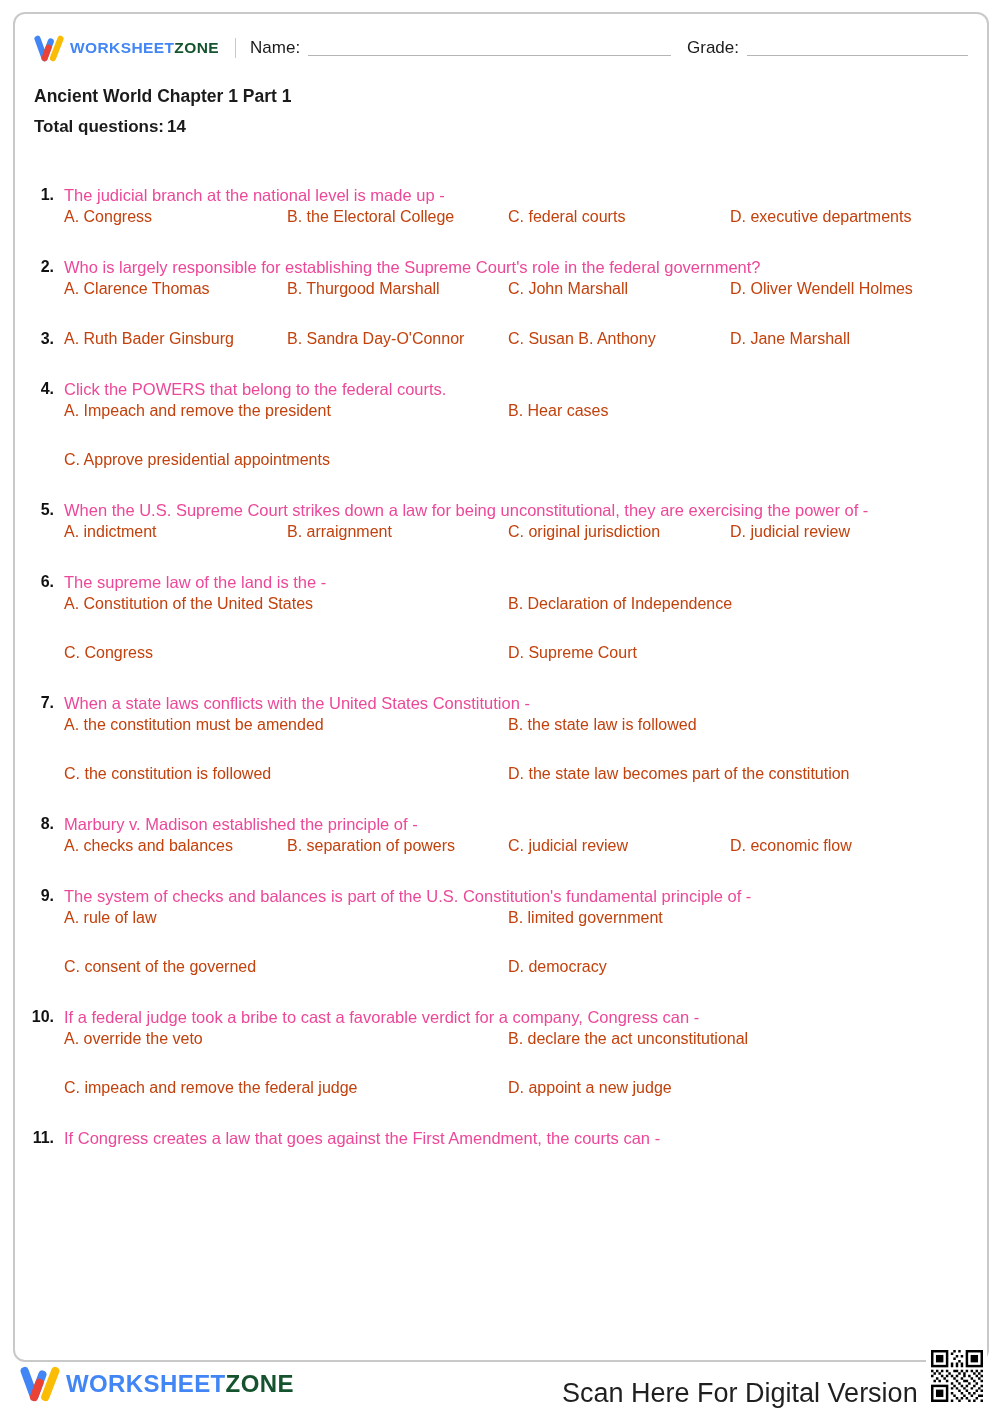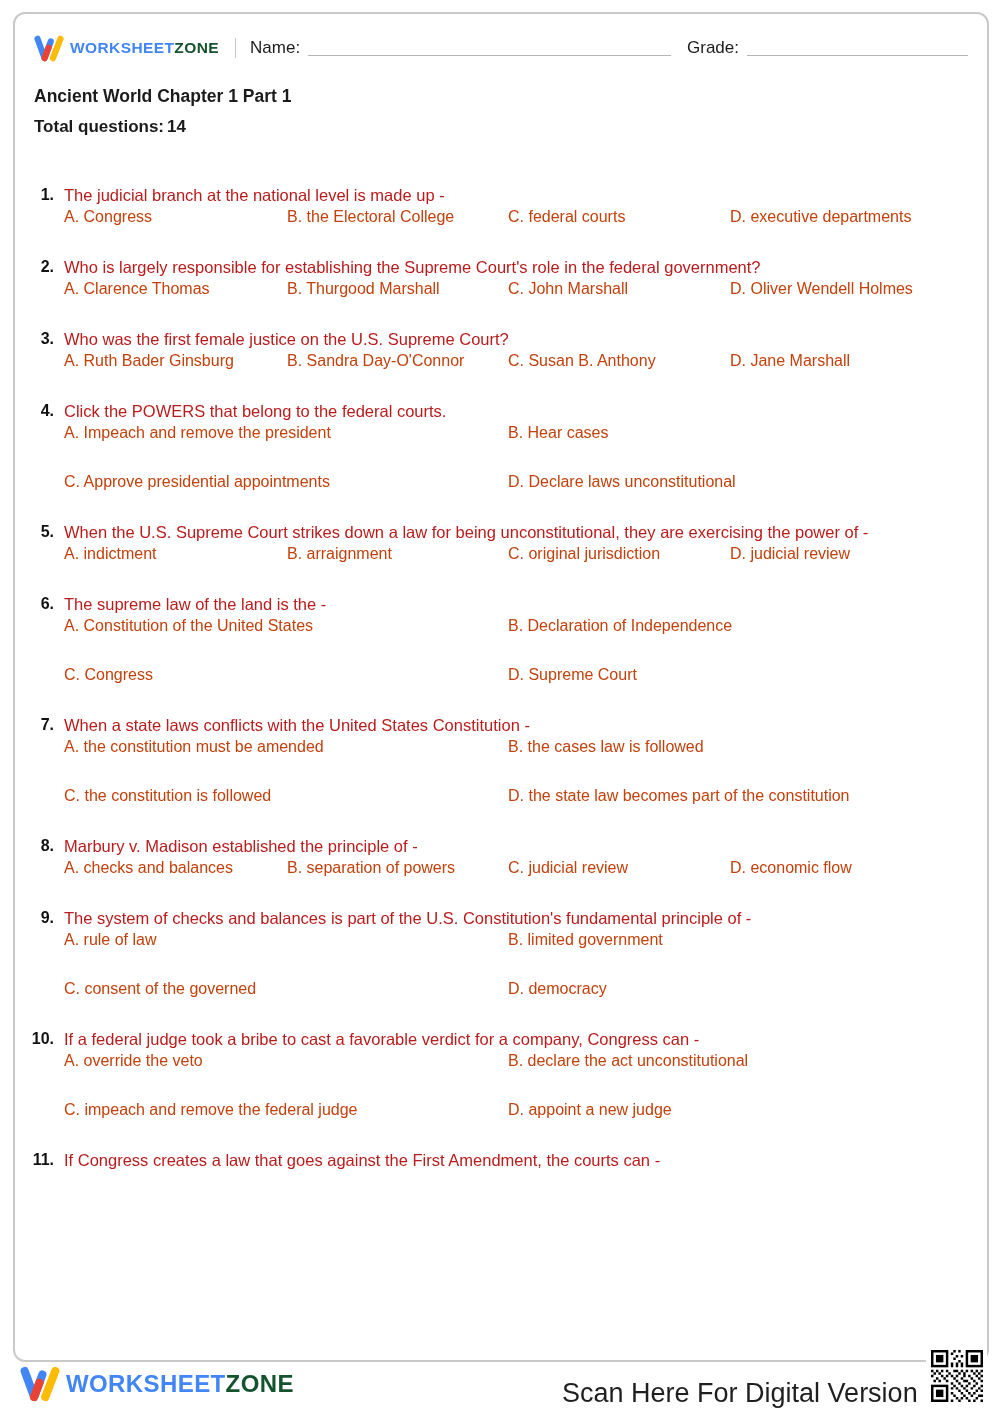--- a/index.html
+++ b/index.html
@@ -29,21 +29,21 @@
   .ws-title { font-weight:bold; font-size:17.5px; color:#1b1b1b; line-height:20px; }
   .total-line { margin-top:11px; font-weight:bold; font-size:17px; color:#1b1b1b; line-height:20px; }
   .total-value { margin-left:3px; }
 
   
   .questions { margin:47px 19px 0 9px; }
   .question { position:relative; }
   .question + .question { margin-top:28px; }
   .q-num { position:absolute; left:0; top:0; width:30px; text-align:right;
            font-weight:bold; font-size:16px; line-height:22px; color:#111; }
-  .q-text { display:block; margin-left:40px; font-size:16.5px; line-height:22px; color:#b91c1c; }
+  .q-text { display:block; margin-left:40px; font-size:16.5px; line-height:22px; color:#ec4899; }
   .opts { margin-left:40px; display:grid; font-size:16px; line-height:22px; color:#c2410c; }
   .opts-4 { grid-template-columns:223px 221px 222px 1fr; }
   .opts-2 { grid-template-columns:444px 1fr; row-gap:27px; }
   .opt { white-space:nowrap; }
 
   
   .footer-brand { position:absolute; left:20px; top:1366px; display:flex; align-items:center; }
   .footer-brand .brand-text-lg { font-weight:bold; font-size:24px; letter-spacing:.4px; margin-left:6px; white-space:nowrap; }
   .scan-text { position:absolute; left:562px; top:1378px; font-size:27px; line-height:30px; color:#1f1f1f; white-space:nowrap; }
   .qr-box { position:absolute; left:926px; top:1342px; width:61px; height:68px; background:#fff;
@@ -96,37 +96,35 @@
       <div class="opts opts-4">
         <span class="opt">A. Clarence Thomas</span>
         <span class="opt">B. Thurgood Marshall</span>
         <span class="opt">C. John Marshall</span>
         <span class="opt">D. Oliver Wendell Holmes</span>
       </div>
     </div>
 
     <div class="question">
       <span class="q-num">3.</span>
-      <span class="q-text">Who was the first female justice on the U.S. Supreme Court?</span>
       <div class="opts opts-4">
         <span class="opt">A. Ruth Bader Ginsburg</span>
         <span class="opt">B. Sandra Day-O'Connor</span>
         <span class="opt">C. Susan B. Anthony</span>
         <span class="opt">D. Jane Marshall</span>
       </div>
     </div>
 
     <div class="question">
       <span class="q-num">4.</span>
       <span class="q-text">Click the POWERS that belong to the federal courts.</span>
       <div class="opts opts-2">
         <span class="opt">A. Impeach and remove the president</span>
         <span class="opt">B. Hear cases</span>
         <span class="opt">C. Approve presidential appointments</span>
-        <span class="opt">D. Declare laws unconstitutional</span>
       </div>
     </div>
 
     <div class="question">
       <span class="q-num">5.</span>
       <span class="q-text">When the U.S. Supreme Court strikes down a law for being unconstitutional, they are exercising the power of -</span>
       <div class="opts opts-4">
         <span class="opt">A. indictment</span>
         <span class="opt">B. arraignment</span>
         <span class="opt">C. original jurisdiction</span>
@@ -143,21 +141,21 @@
         <span class="opt">C. Congress</span>
         <span class="opt">D. Supreme Court</span>
       </div>
     </div>
 
     <div class="question">
       <span class="q-num">7.</span>
       <span class="q-text">When a state laws conflicts with the United States Constitution -</span>
       <div class="opts opts-2">
         <span class="opt">A. the constitution must be amended</span>
-        <span class="opt">B. the cases law is followed</span>
+        <span class="opt">B. the state law is followed</span>
         <span class="opt">C. the constitution is followed</span>
         <span class="opt">D. the state law becomes part of the constitution</span>
       </div>
     </div>
 
     <div class="question">
       <span class="q-num">8.</span>
       <span class="q-text">Marbury v. Madison established the principle of -</span>
       <div class="opts opts-4">
         <span class="opt">A. checks and balances</span>

